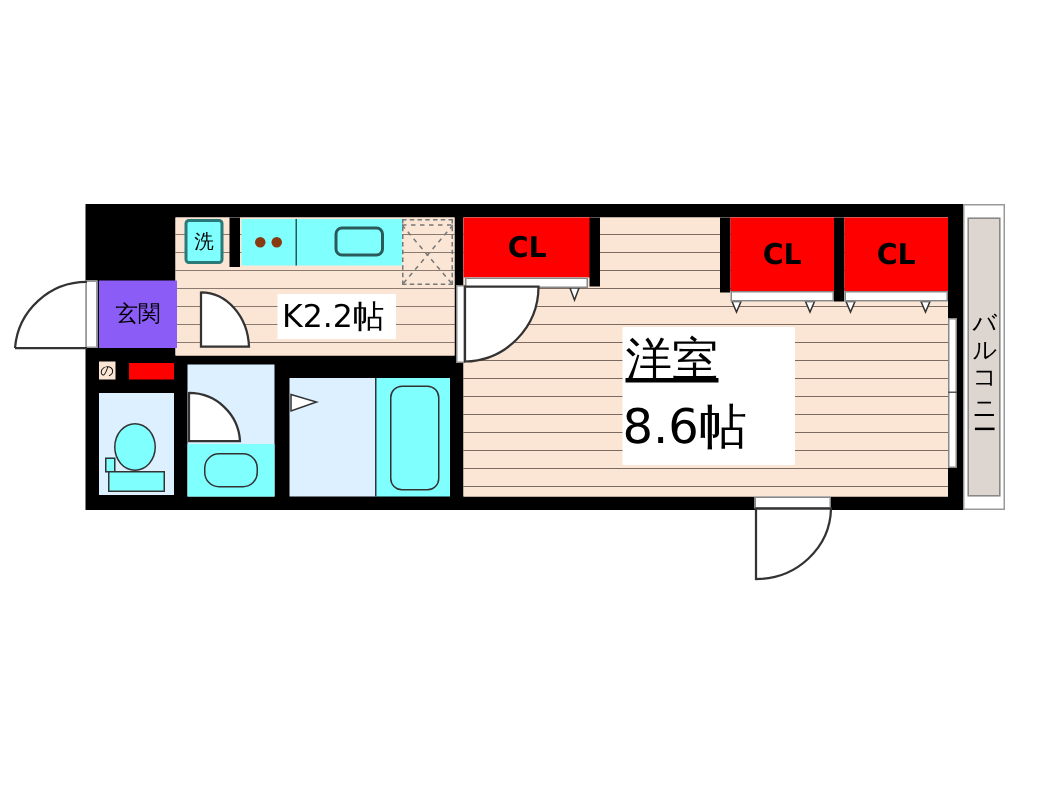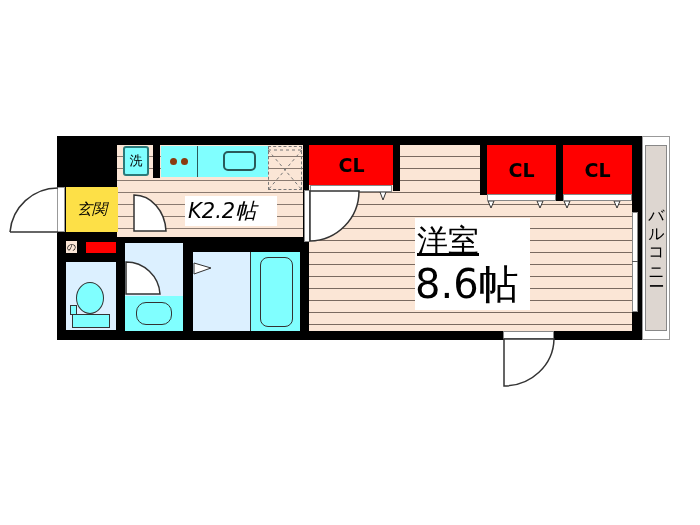--- a/index.html
+++ b/index.html
@@ -9,21 +9,21 @@
   .floor-wood {
     background-color:#fbe6d6;
     background-image: repeating-linear-gradient(to bottom, #fbe6d6 0px, #fbe6d6 11px, #7a6a60 11px, #7a6a60 12px);
   }
   .floor-wood-k {
     background-color:#fbe6d6;
     background-image: repeating-linear-gradient(to bottom, #fbe6d6 0px, #fbe6d6 11px, #8a7a70 11px, #8a7a70 12px);
   }
   .cyan { background:#80ffff; }
   .lightblue { background:#dcf0ff; }
-  .grey { background:#fde047;font-style:italic; }
+  .grey { background:#8b5cf6; }
   .red { background:#ff0000;font-weight:bold; }
   .label { color:#000; white-space:nowrap; }
   .labelbg { background:#ffffff; }
   .fixture { border:2px solid #2a5a5a; border-radius:8px; }
 </style>
 </head>
 <body>
 
 <div class="abs" style="left:0;top:0;width:700px;height:525px;">
 
@@ -47,21 +47,21 @@
   </div>
 
   <div class="abs" style="left:268px;top:146px;width:34px;height:44px;border:1px dashed #777;">
     <svg width="34" height="44" style="position:absolute;left:-1px;top:-1px;">
       <line x1="0" y1="4" x2="34" y2="44" stroke="#777" stroke-dasharray="3,3" stroke-width="1"></line>
       <line x1="34" y1="4" x2="0" y2="44" stroke="#777" stroke-dasharray="3,3" stroke-width="1"></line>
       <line x1="0" y1="4" x2="34" y2="4" stroke="#777" stroke-dasharray="3,3" stroke-width="1"></line>
     </svg>
   </div>
 
-  <div class="abs labelbg" style="left:185px;top:196px;width:92px;height:30px;font-style:italic;">
+  <div class="abs labelbg" style="left:185px;top:196px;width:79px;height:30px;">
     <span class="label" style="font-size:21px;position:absolute;left:3px;top:1px;">K2.2帖</span>
   </div>
 
   <div class="abs grey" style="left:66px;top:187px;width:52px;height:45px;display:flex;align-items:center;justify-content:center;">
     <span class="label" style="font-size:15px;">玄関</span>
   </div>
 
   <div class="abs" style="left:57px;top:187px;width:8px;height:45px;background:#fff;border:1px solid #999;"></div>
 
   <svg class="abs" style="left:8px;top:186px;" width="52" height="48">
@@ -130,21 +130,21 @@
     <path d="M127 0 L133 0 L130 7 Z" fill="#fff" stroke="#333"></path>
   </svg>
 
   <div class="abs" style="left:304px;top:190px;width:6px;height:52px;background:#fff;border:1px solid #888;"></div>
   <svg class="abs" style="left:309px;top:190px;" width="52" height="52">
     <path d="M1 1 L50 1 A50 50 0 0 1 1 51 Z" fill="#fff" stroke="#333" stroke-width="1.5"></path>
   </svg>
 
   <div class="abs labelbg" style="left:415px;top:218px;width:115px;height:92px;">
     <div class="label" style="position:absolute;left:2px;top:2px;font-size:31px;line-height:40px;text-decoration:underline;">洋室</div>
-    <div class="label" style="position:absolute;left:0px;top:46px;font-size:40px;line-height:40px;">8.6帖</div>
+    <div class="label" style="position:absolute;left:0px;top:46px;font-size:32px;line-height:40px;">8.6帖</div>
   </div>
 
   <div class="abs" style="left:632px;top:212px;width:6px;height:100px;background:#fff;border:1px solid #888;">
     <span class="abs" style="left:-1px;top:48px;width:6px;height:1px;background:#555;"></span>
   </div>
 
   <div class="abs" style="left:642px;top:136px;width:28px;height:204px;background:#fff;border:1px solid #999;"></div>
   <div class="abs" style="left:645px;top:145px;width:22px;height:186px;background:#ddd6d0;border:1px solid #888;display:flex;align-items:center;justify-content:center;">
     <span class="label" style="writing-mode:vertical-rl;font-size:16px;letter-spacing:2px;">バルコニー</span>
   </div>

